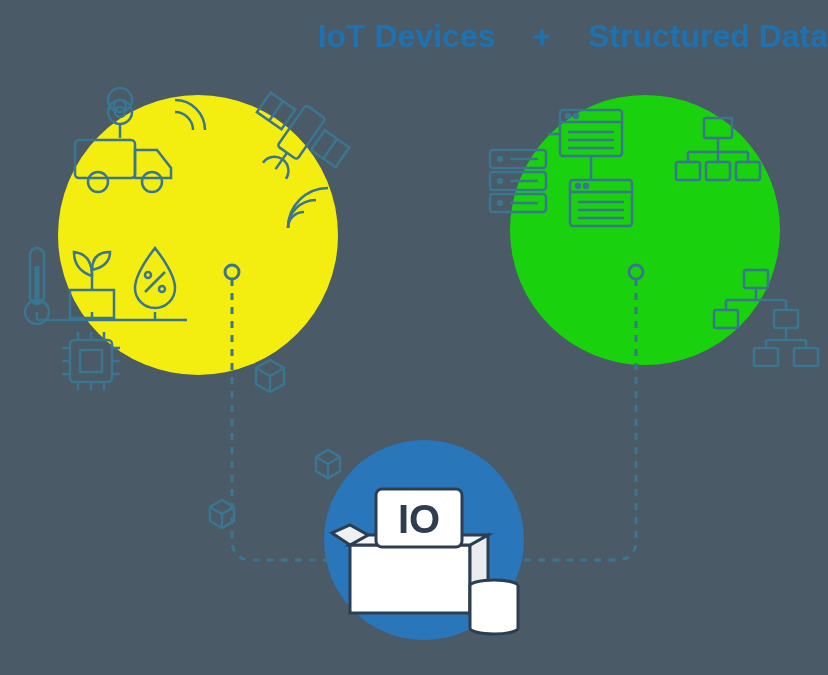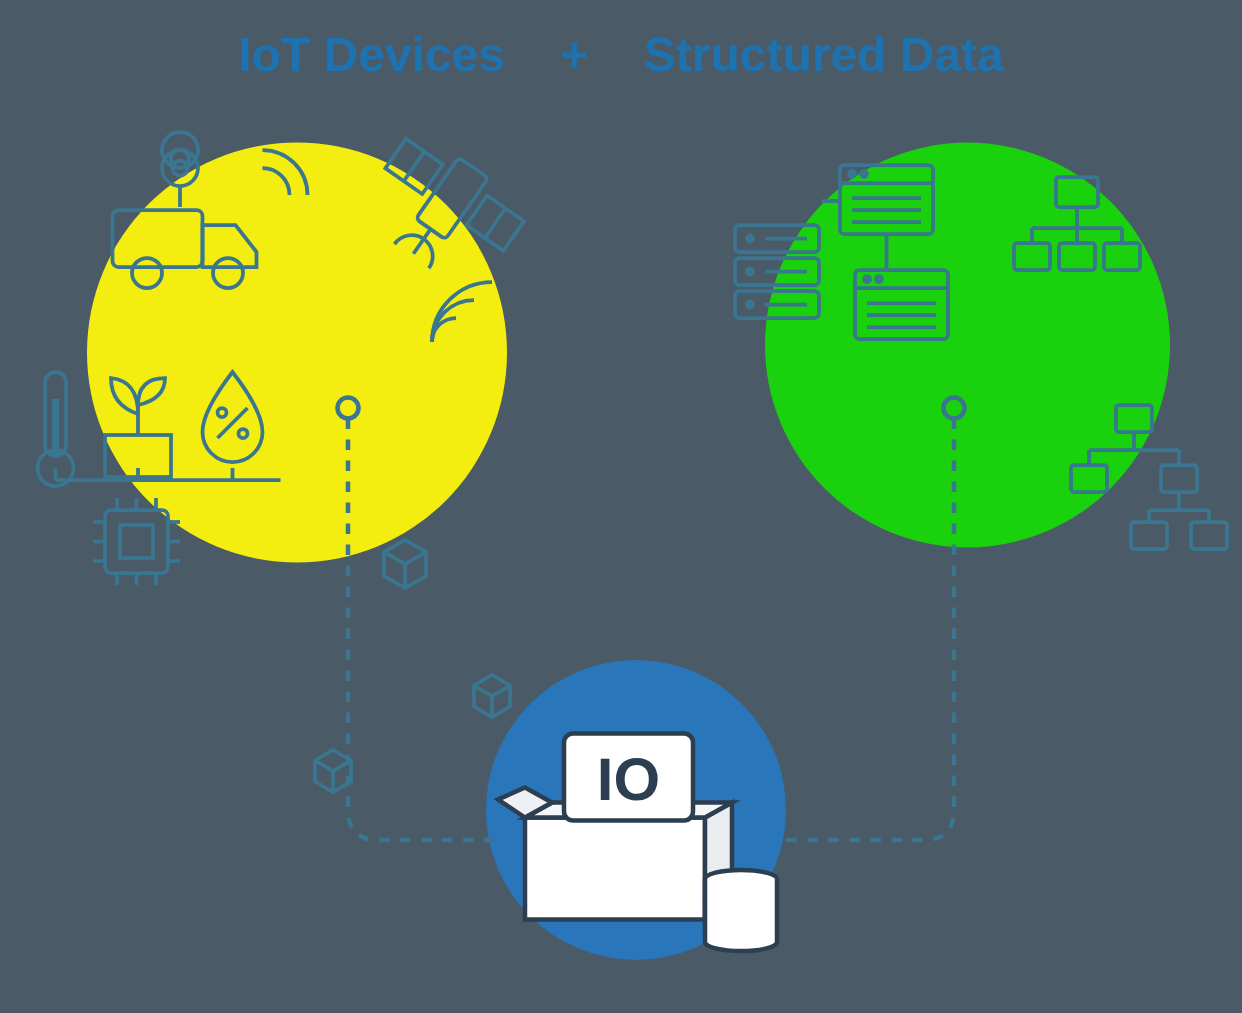--- a/index.html
+++ b/index.html
@@ -9,21 +9,21 @@
     height: 675px;
     background: #4a5a67;
     font-family: Arial, Helvetica, sans-serif;
     position: relative;
     overflow: hidden;
   }
   .heading {
     position: absolute;
     top: 18px;
     width: 100%;
-    text-align: center;
+    text-align: right;
     font-size: 32px;
     font-weight: 700;
   }
   .heading .left-label { color: #1f72b0; }
   .heading .plus { color: #1f72b0; margin: 0 28px; }
   .heading .right-label { color: #1f72b0; }
 
   .circle {
     position: absolute;
     border-radius: 50%;

